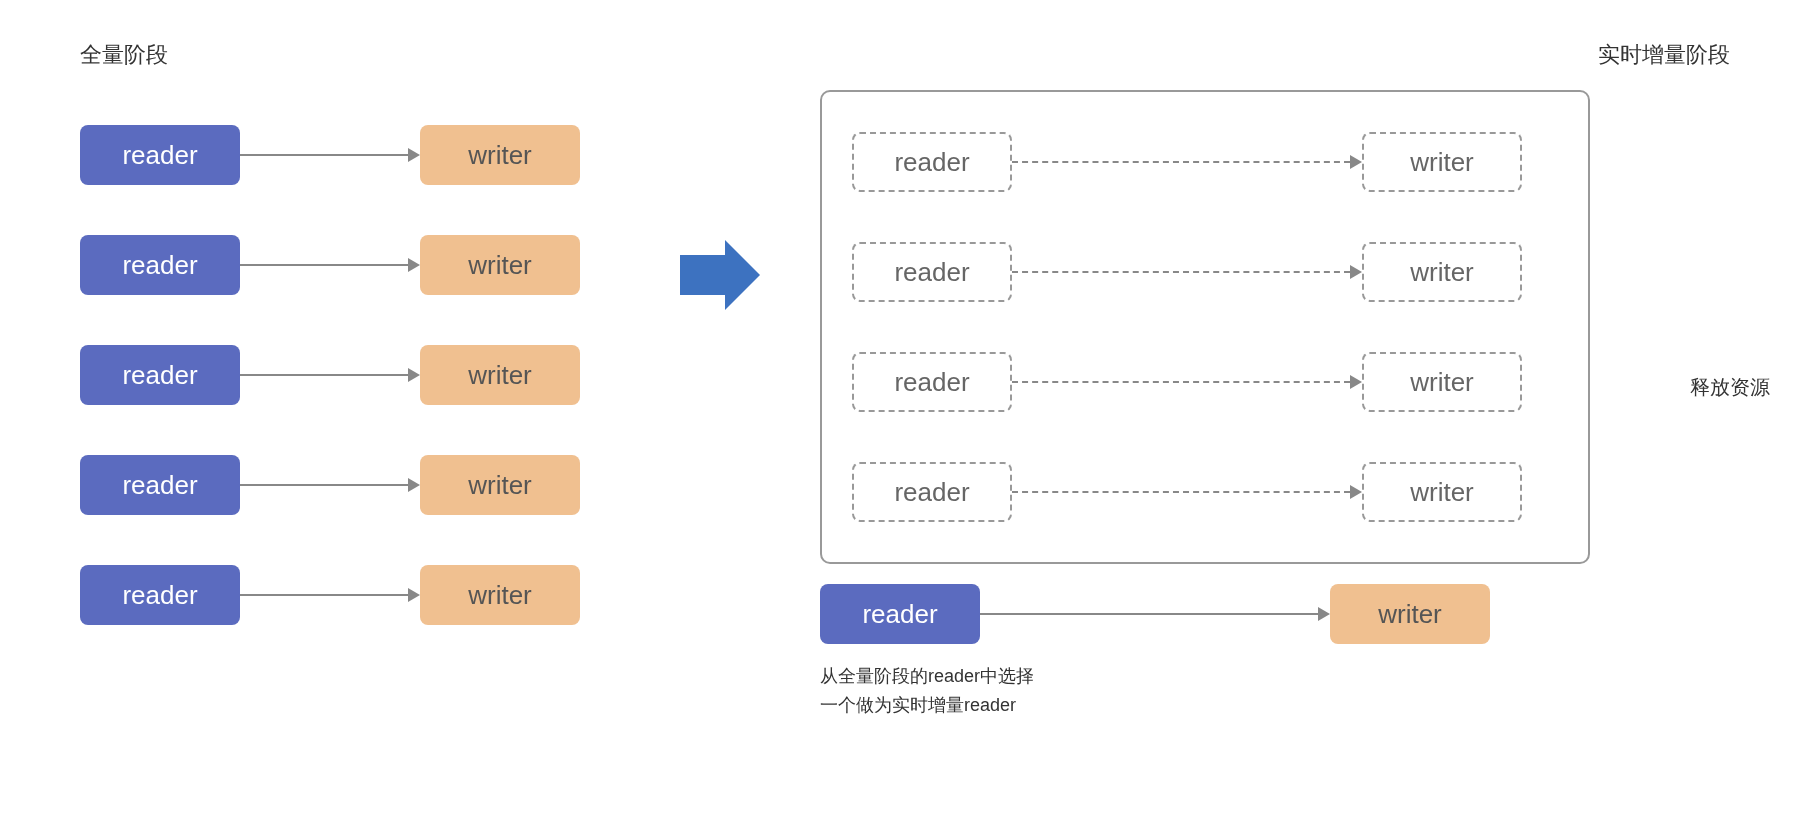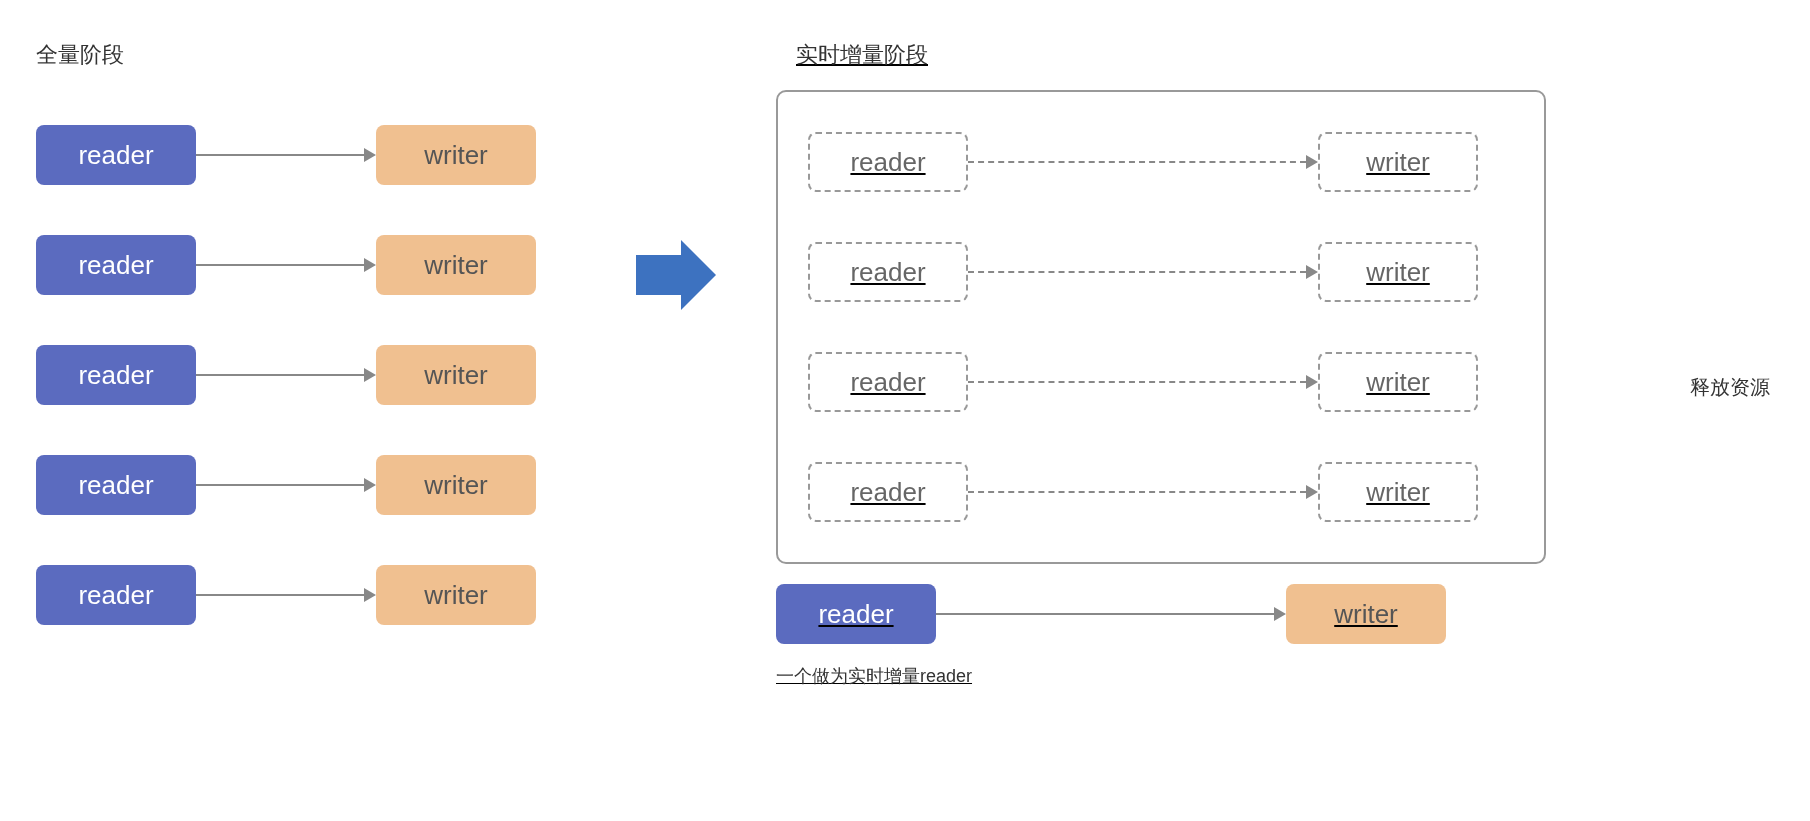--- a/index.html
+++ b/index.html
@@ -11,21 +11,21 @@
       overflow: hidden;
       position: relative;
     }
 
     .diagram-container {
       display: flex;
       flex-direction: row;
       align-items: flex-start;
       width: 100%;
       height: 100%;
-      padding: 40px 36px;
+      padding: 40px 80px;
       gap: 0;
     }
 
     
     .left-section {
       display: flex;
       flex-direction: column;
       align-items: flex-start;
       gap: 0;
       min-width: 560px;
@@ -121,23 +121,22 @@
       height: 70px;
       display: flex;
       align-items: center;
       justify-content: center;
     }
 
     
     .right-section {
       display: flex;
       flex-direction: column;
-      align-items: flex-start;
+      align-items: flex-end;
       flex: 1;
-      text-decoration: underline;
     }
 
     .right-title {
       font-size: 22px;
       color: #333;
       margin-bottom: 20px;
       font-weight: normal;
       margin-left: 40px;
     }
 
@@ -360,20 +359,21 @@
       <div class="bottom-active-row">
         <div class="box-reader-blue">reader</div>
         <div class="arrow-solid-right">
           <div class="arrow-solid-right-line"></div>
           <div class="arrow-solid-right-head"></div>
         </div>
         <div class="box-writer-orange">writer</div>
       </div>
 
       <div class="bottom-note">
+        <div>从全量阶段的reader中选择</div>
         <div>一个做为实时增量reader</div>
       </div>
 
     </div>
   </div>
 
   <div class="release-label">释放资源</div>
 
 </div>
 

